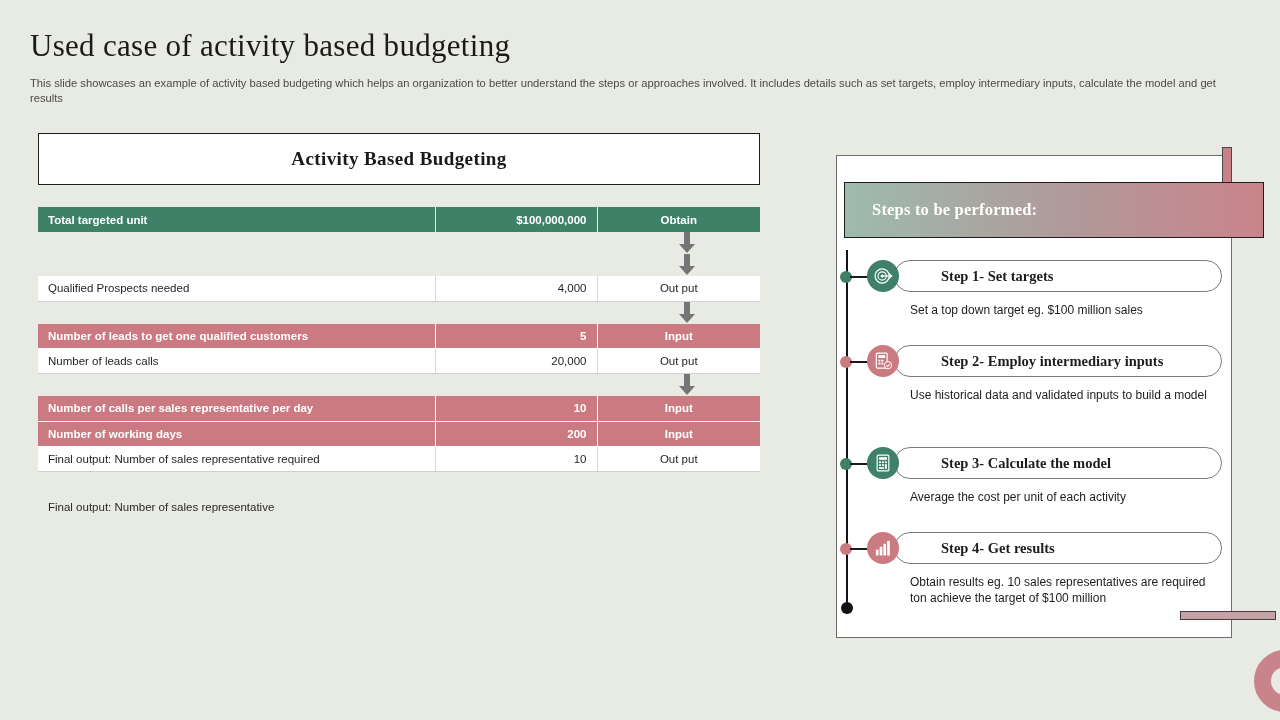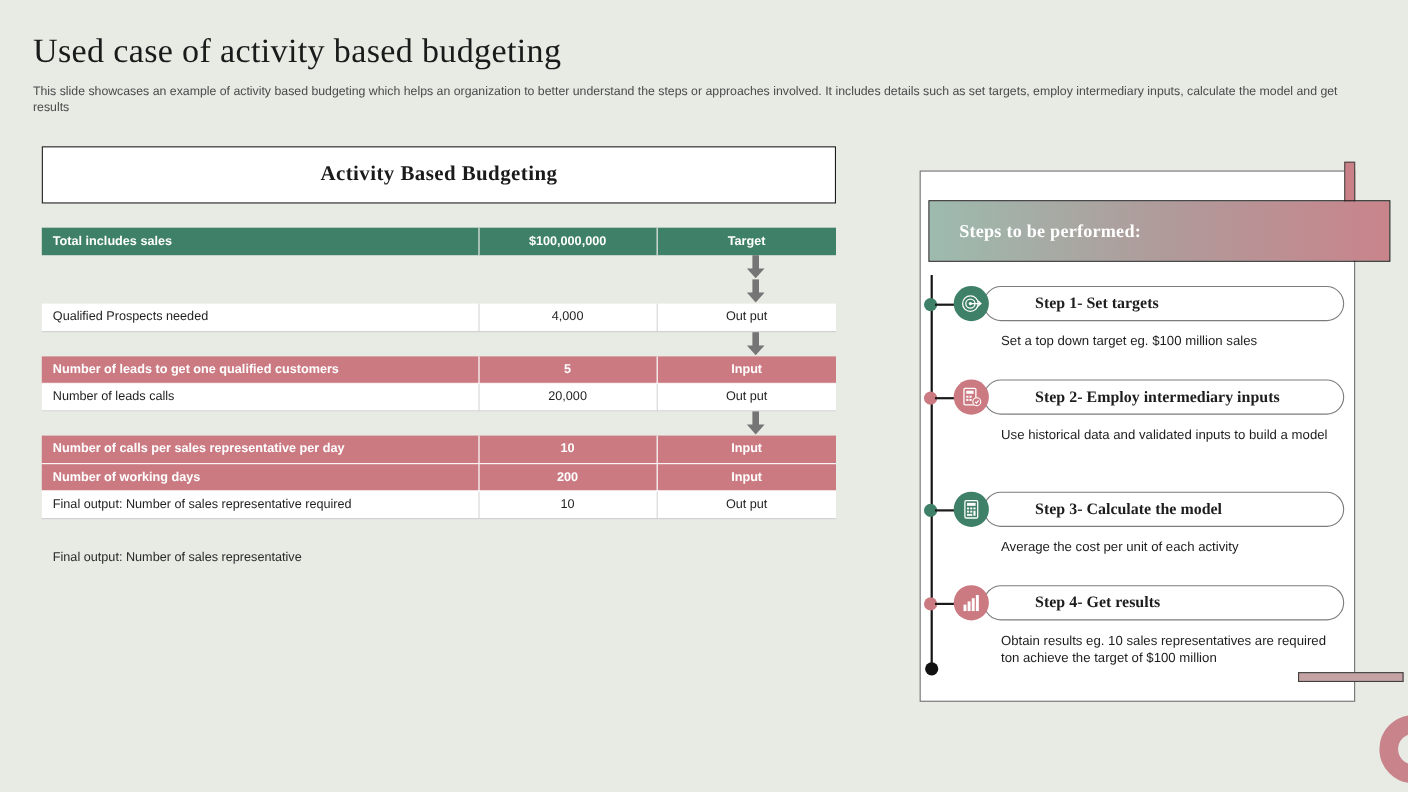--- a/index.html
+++ b/index.html
@@ -33,21 +33,21 @@
   }
   .abb-title-box span {
     font-family: "Liberation Serif", serif;
     font-weight: bold; font-size: 19px; color: #1a1a1a;
     letter-spacing: .4px;
   }
 
   .tbl { width: 722px; margin-left: 8px; border-collapse: collapse; table-layout: fixed; }
   .tbl td { height: 25px; padding: 0 10px; font-size: 11.5px; vertical-align: middle; }
   .col-label { width: 397px; }
-  .col-value { width: 162px; text-align: center; margin-left: 24px; }
+  .col-value { width: 162px; text-align: right; margin-left: 24px; }
   .col-type  { width: 163px; text-align: center; }
 
   tr.hdr-green td {
     background: #3f8069; color: #ffffff; font-weight: bold;
     border-right: 1px solid #e8eae4;
   }
   tr.hdr-green td:last-child { border-right: none; }
 
   tr.hdr-pink td {
     background: #cb7a82; color: #ffffff; font-weight: bold;
@@ -172,23 +172,23 @@
   <div class="left-panel">
     <div class="abb-title-box">
       <span>Activity Based Budgeting</span>
     </div>
 
     <div style="height:22px"></div>
 
     <table class="tbl">
       <tbody>
           <tr class="hdr-green">
-        <td class="col-label">Total includes sales</td>
+        <td class="col-label">Total targeted unit</td>
         <td class="col-value">$100,000,000</td>
-        <td class="col-type">Target</td>
+        <td class="col-type">Obtain</td>
       </tr>
     </tbody>
       </table>
 
     <div class="arrow-wrap">
       <div class="arrow">
         <div class="stem"></div>
           <div class="head"></div>
       </div>
     </div>

